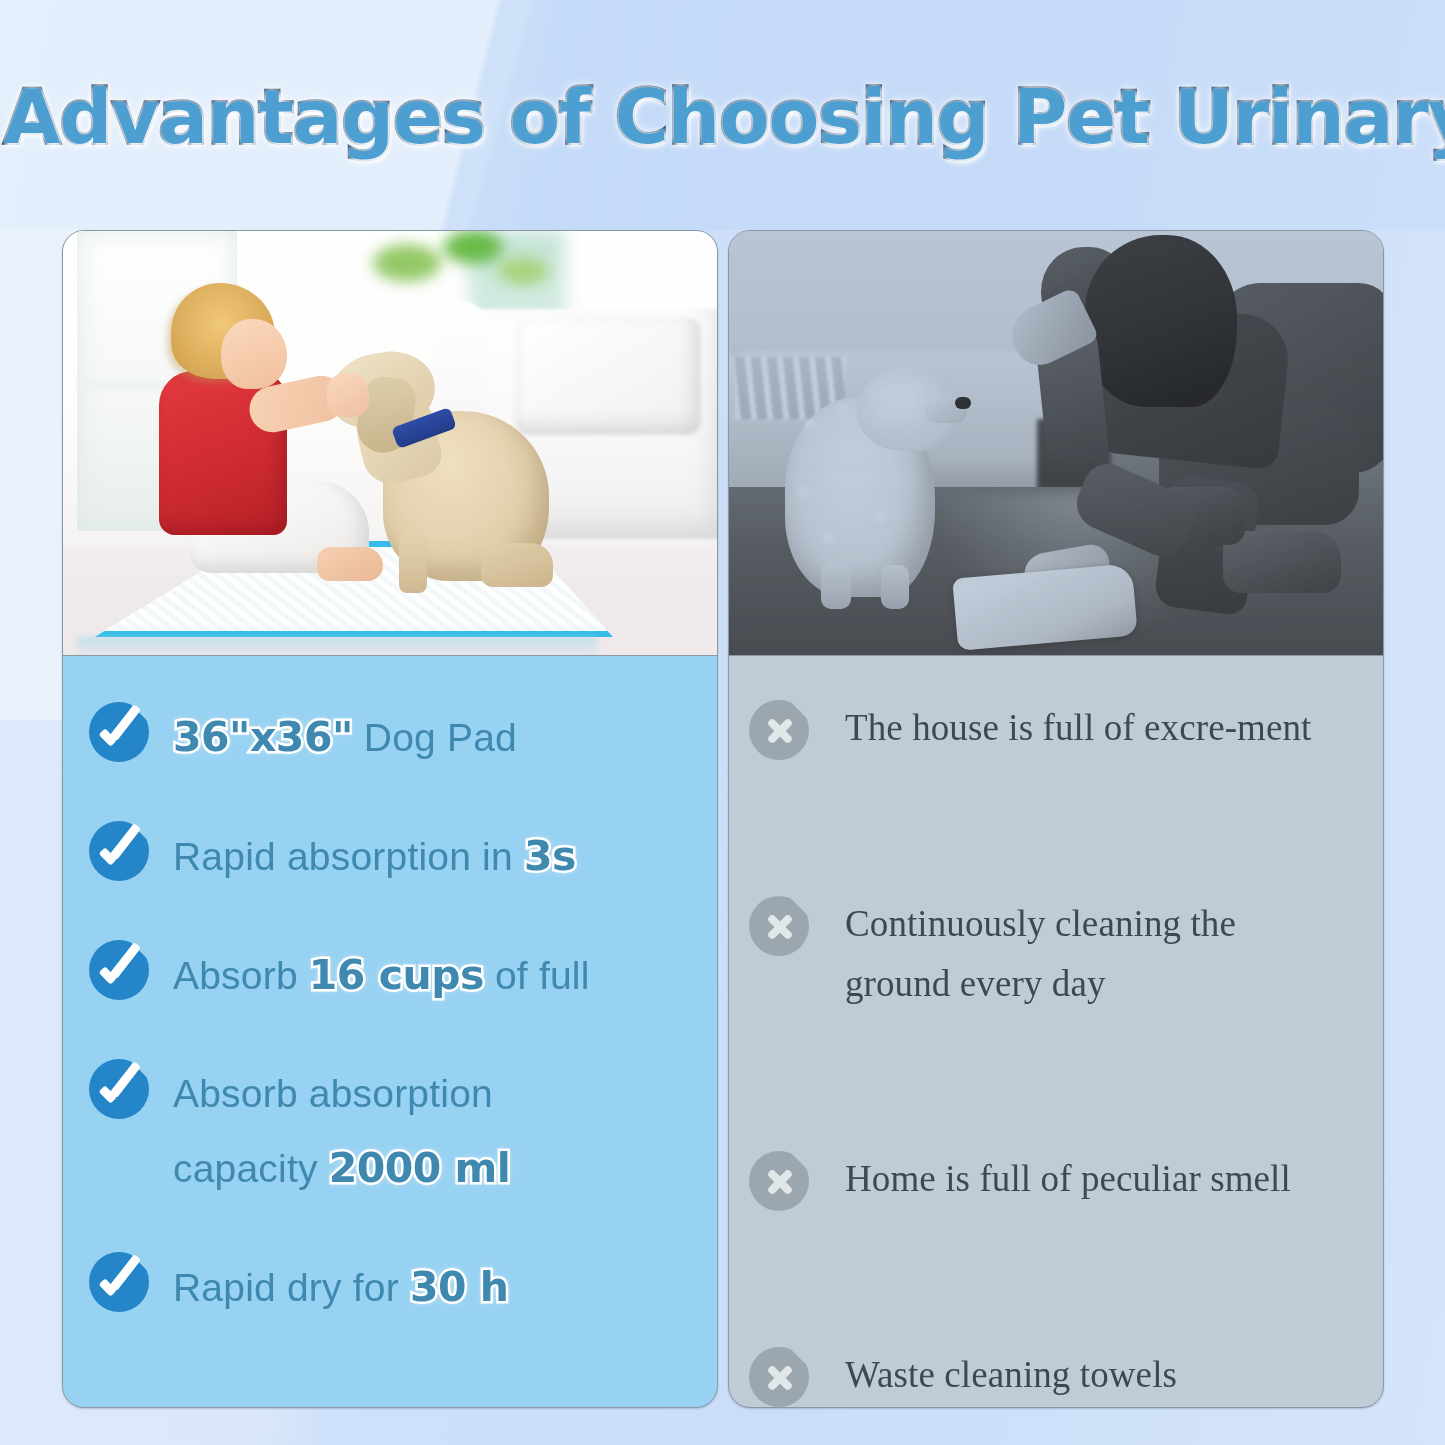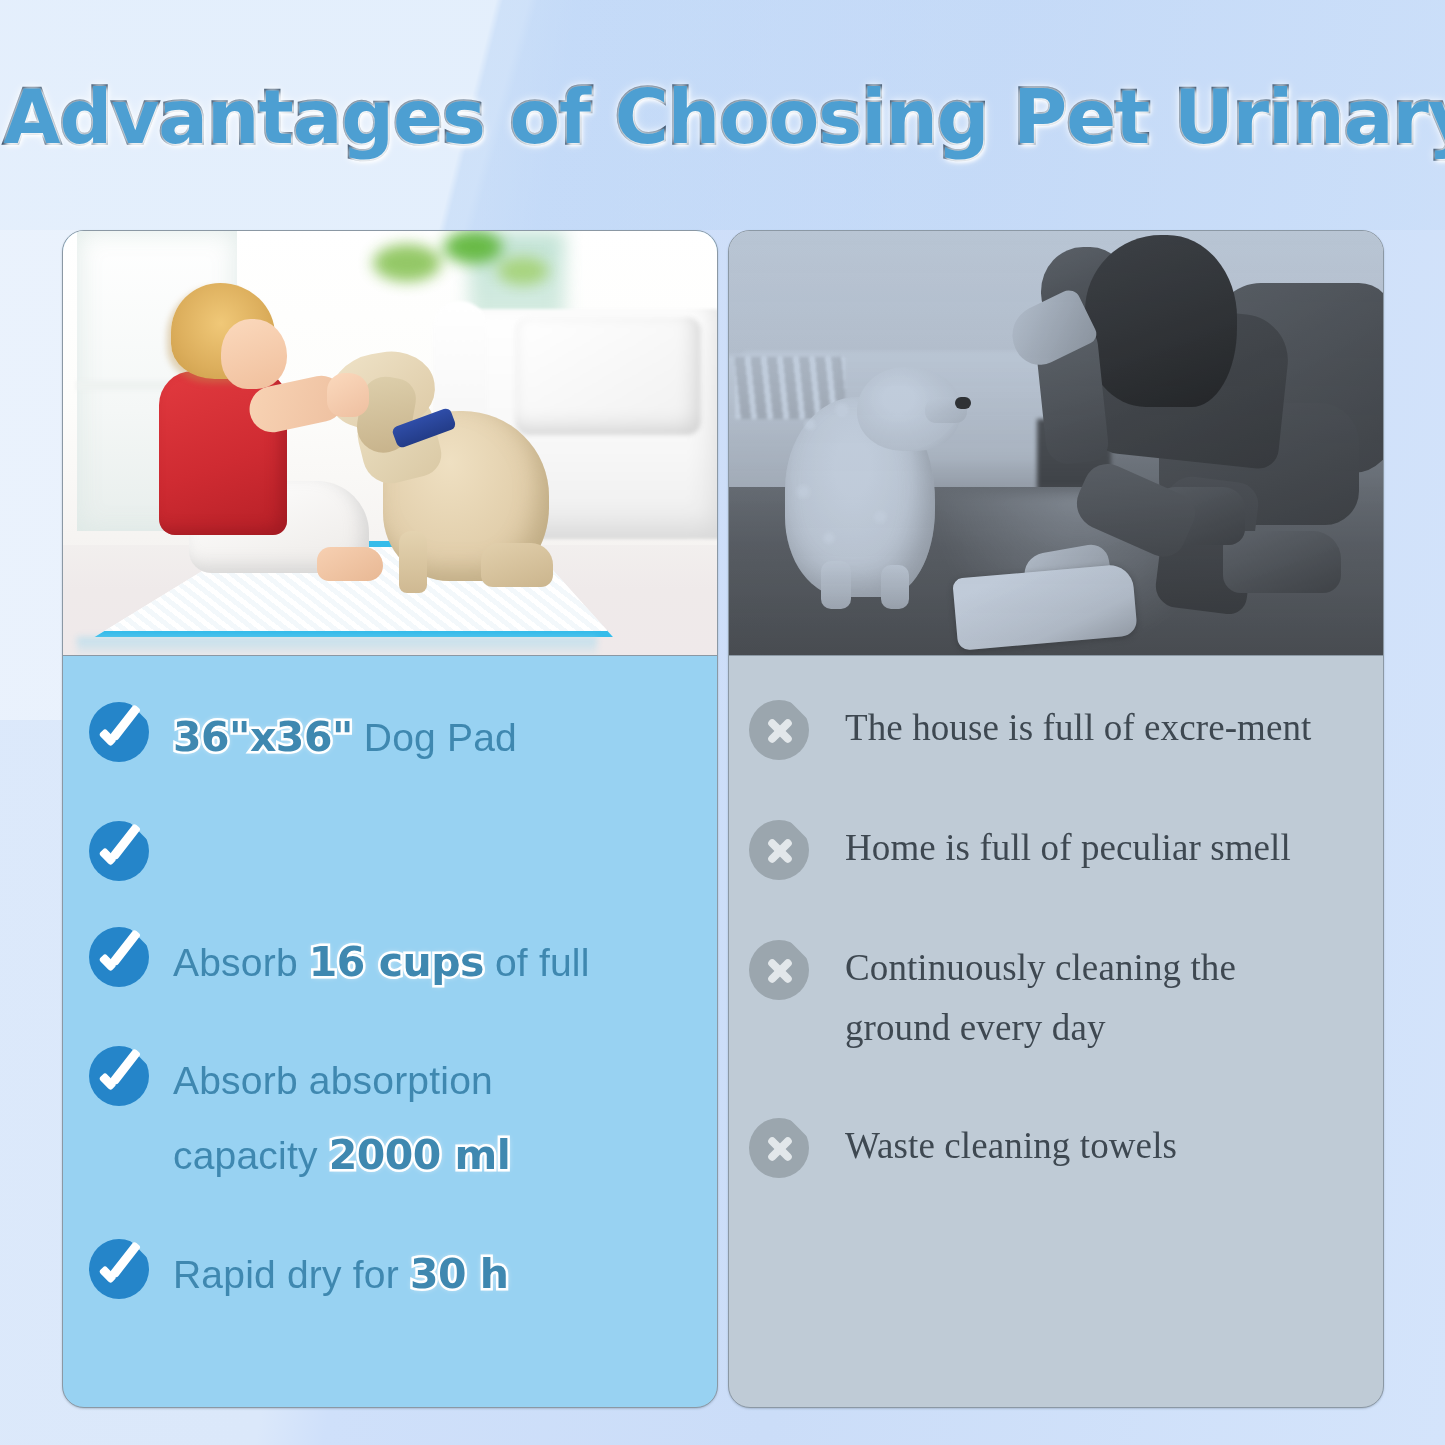--- a/index.html
+++ b/index.html
@@ -432,21 +432,21 @@
 
   
   .list {
     flex: 1;
     padding: 42px 26px 0 26px;
     box-sizing: border-box;
     display: flex;
     flex-direction: column;
   }
   .list-left { gap: 44px; padding-top: 44px; }
-  .list-right { gap: 58px; padding-top: 42px; padding-left: 20px; }
+  .list-right { gap: 58px; padding-top: 42px; padding-left: 20px; justify-content: space-between; }
 
   .item {
     display: flex;
     align-items: flex-start;
     gap: 24px;
   }
   .item-right { gap: 36px; }
 
   
   .ico {
@@ -588,20 +588,21 @@
               <div class="tick"></div>
           </div>
           <div class="txt-left"><span class="hl">36"x36"</span><span> Dog Pad</span></div>
         </div>
 
         <div class="item">
           <div class="ico ico-check">
             <div class="disc"></div>
               <div class="tick"></div>
           </div>
+          <div class="txt-left"><span>Rapid absorption in </span><span class="hl">3s</span></div>
         </div>
 
         <div class="item">
           <div class="ico ico-check">
             <div class="disc"></div>
               <div class="tick"></div>
           </div>
           <div class="txt-left"><span>Absorb </span><span class="hl">16 cups</span><span> of full</span></div>
         </div>
 
@@ -673,30 +674,30 @@
           <div class="txt-right">The house is full of excre-ment</div>
         </div>
 
 
         <div class="item item-right">
           <div class="ico ico-x">
             <div class="disc"></div>
               <div class="xb a"></div>
               <div class="xb b"></div>
           </div>
-          <div class="txt-right">Home is full of peculiar smell</div>
+          <div class="txt-right" style="max-width:470px">Continuously cleaning the ground every day</div>
         </div>
 
         <div class="item item-right">
           <div class="ico ico-x">
             <div class="disc"></div>
               <div class="xb a"></div>
               <div class="xb b"></div>
           </div>
-          <div class="txt-right" style="max-width:470px">Continuously cleaning the ground every day</div>
+          <div class="txt-right">Home is full of peculiar smell</div>
         </div>
 
         <div class="item item-right">
           <div class="ico ico-x">
             <div class="disc"></div>
               <div class="xb a"></div>
               <div class="xb b"></div>
           </div>
           <div class="txt-right">Waste cleaning towels</div>
         </div>

